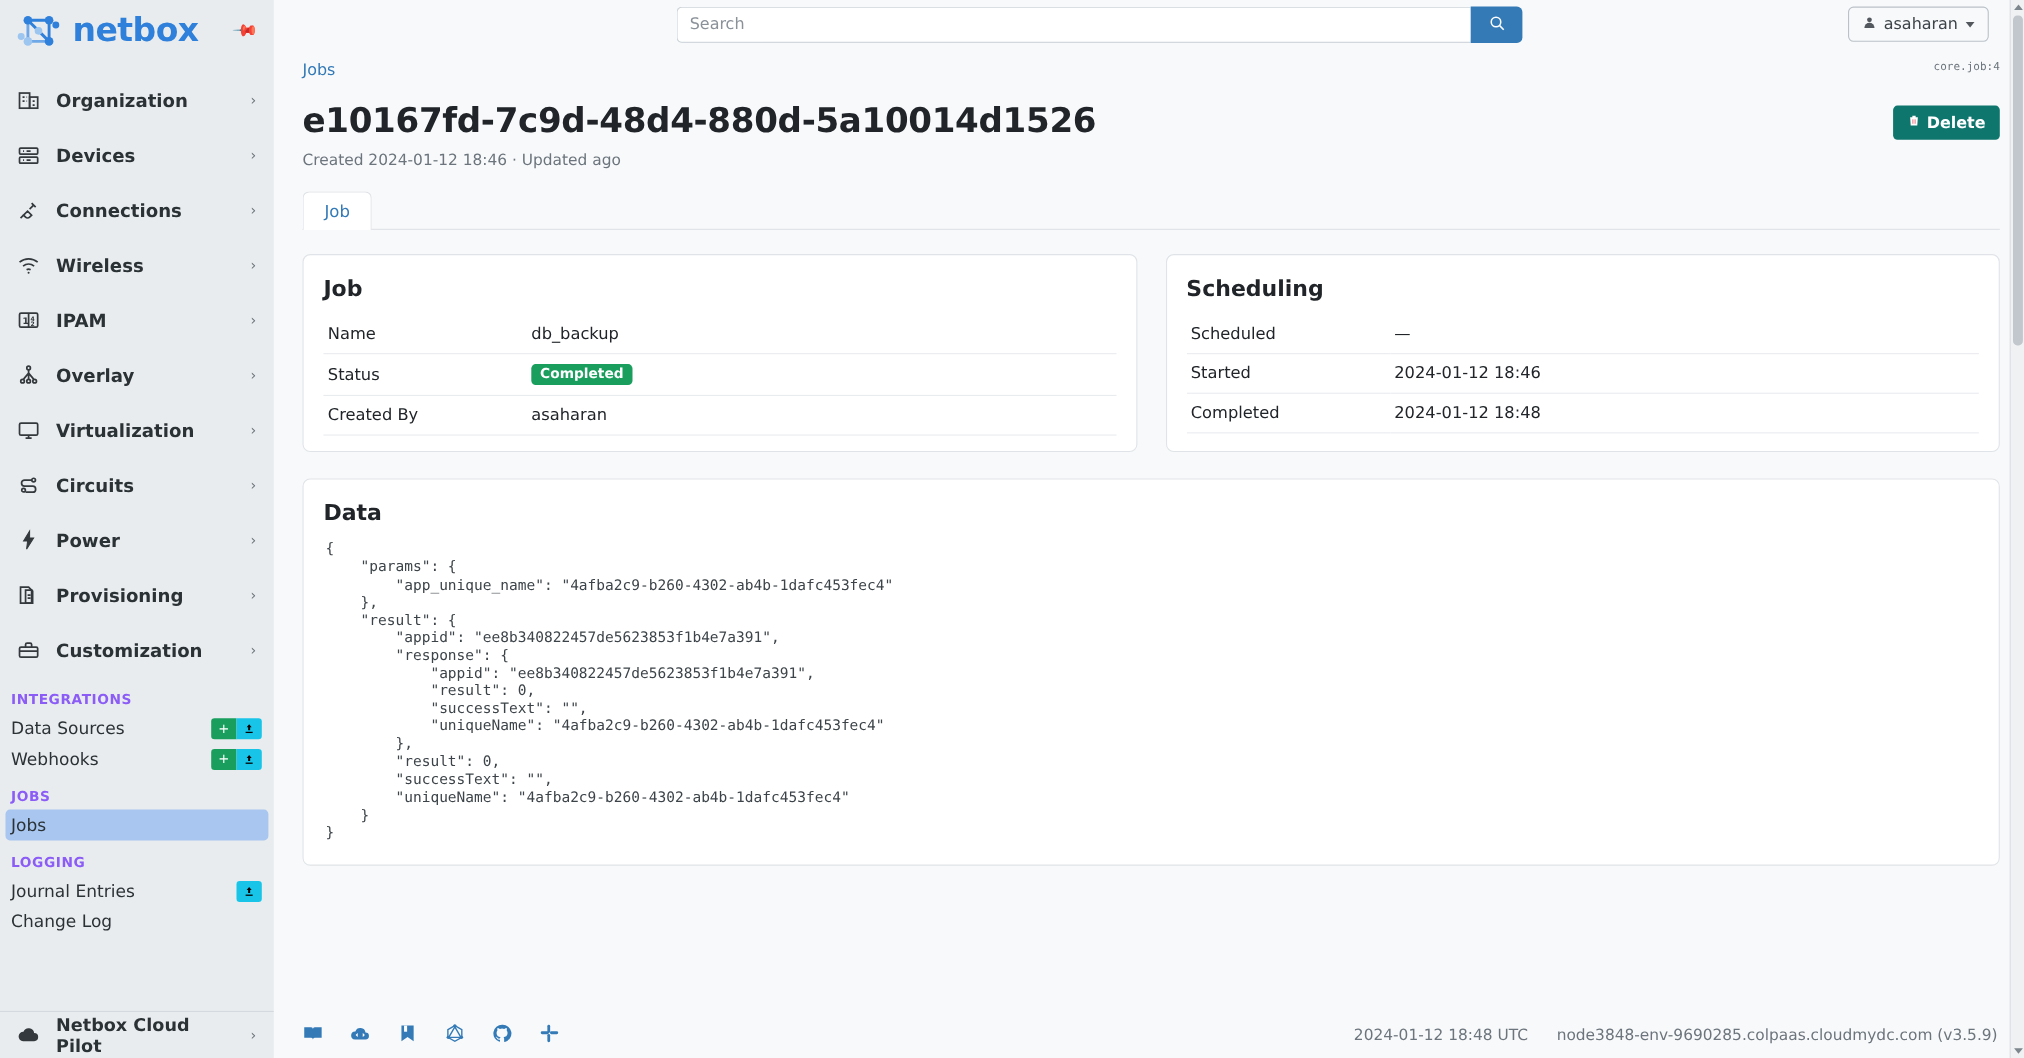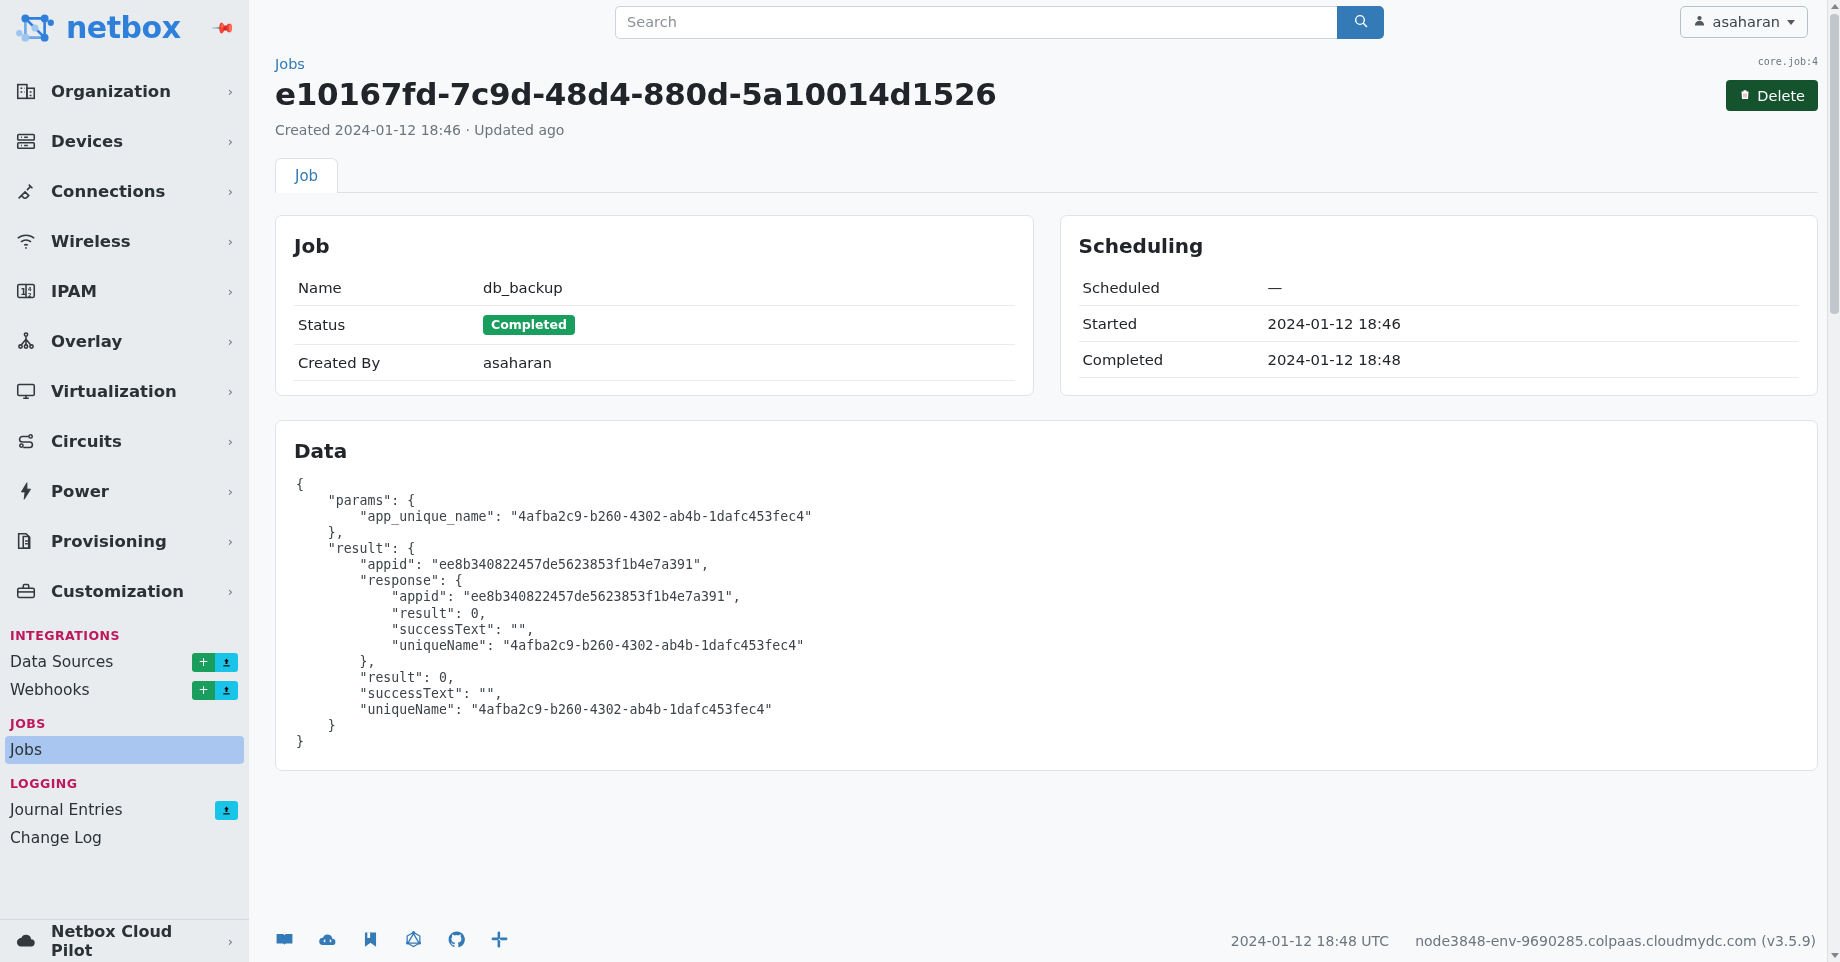--- a/index.html
+++ b/index.html
@@ -38,21 +38,21 @@
   .nav-ico {
     width: 24px; height: 24px; flex: 0 0 24px;
     display: flex; align-items: center; justify-content: center;
   }
   .nav-ico svg { width: 22px; height: 22px; stroke: #33393d;
     fill: none; stroke-width: 1.7; }
   .nav-label { flex: 1; }
   .nav-chev { font-size: 13px; color: #6c757d; font-weight: 400; }
 
   .sub-head {
-    font-size: 12.5px; font-weight: 700; color: #be185d;
+    font-size: 12.5px; font-weight: 700; color: #8b5cf6;
     letter-spacing: 0.5px; padding: 12px 14px 5px 10px;
   }
   .sub-item {
     display: flex; align-items: center; height: 28px;
     margin: 0 5px; padding: 0 6px 0 5px; border-radius: 4px;
     font-size: 15.5px; color: #2b3236; cursor: pointer;
   }
   .sub-item.active { background: #a8c6f0; }
   .sub-label { flex: 1; }
   .sub-btns { display: flex; }
@@ -112,31 +112,32 @@
 
   .content { flex: 1; overflow: hidden; padding: 0 22px 0 26px;
     position: relative; }
 
   .crumb-row { display: flex; align-items: flex-start; padding-top: 12px; }
   .crumb-link { font-size: 14.5px; color: #337ab7; cursor: pointer; }
   .obj-id {
     margin-left: auto; font-family: "DejaVu Sans Mono", "Liberation Mono", monospace;
     font-size: 10px; color: #6c757d;
   }
-  .title-row { display: flex; align-items: flex-start; margin-top: 4px; }
+  .title-row { display: flex; align-items: flex-start; margin-top: 20px; }
   .page-title {
     font-size: 31px; font-weight: 700; color: #212529;
     letter-spacing: -0.3px; line-height: 1.22;
   }
   .del-btn {
     margin-left: auto; margin-top: 4px; display: flex; align-items: center;
     gap: 6px; height: 31px; padding: 0 13px; border: none;
-    border-radius: 4px; background: #14532d; color: #fff;
+    border-radius: 4px; background: #0f766e; color: #fff;
     font-size: 14.5px; cursor: pointer;
     font-family: "DejaVu Sans", "Liberation Sans", sans-serif;
+    font-weight: bold;
   }
   .del-btn svg { width: 12px; height: 13px; fill: #fff; }
   .sub-meta { font-size: 14px; color: #6c757d; margin-top: 8px; }
 
   .tabs { display: flex; margin-top: 20px;
     border-bottom: 1px solid #dee2e6; }
   .tab {
     padding: 8px 19px; font-size: 15px; color: #337ab7;
     background: #fff; border: 1px solid #dee2e6; border-bottom: none;
     border-radius: 6px 6px 0 0; margin-bottom: -1px; cursor: pointer;

